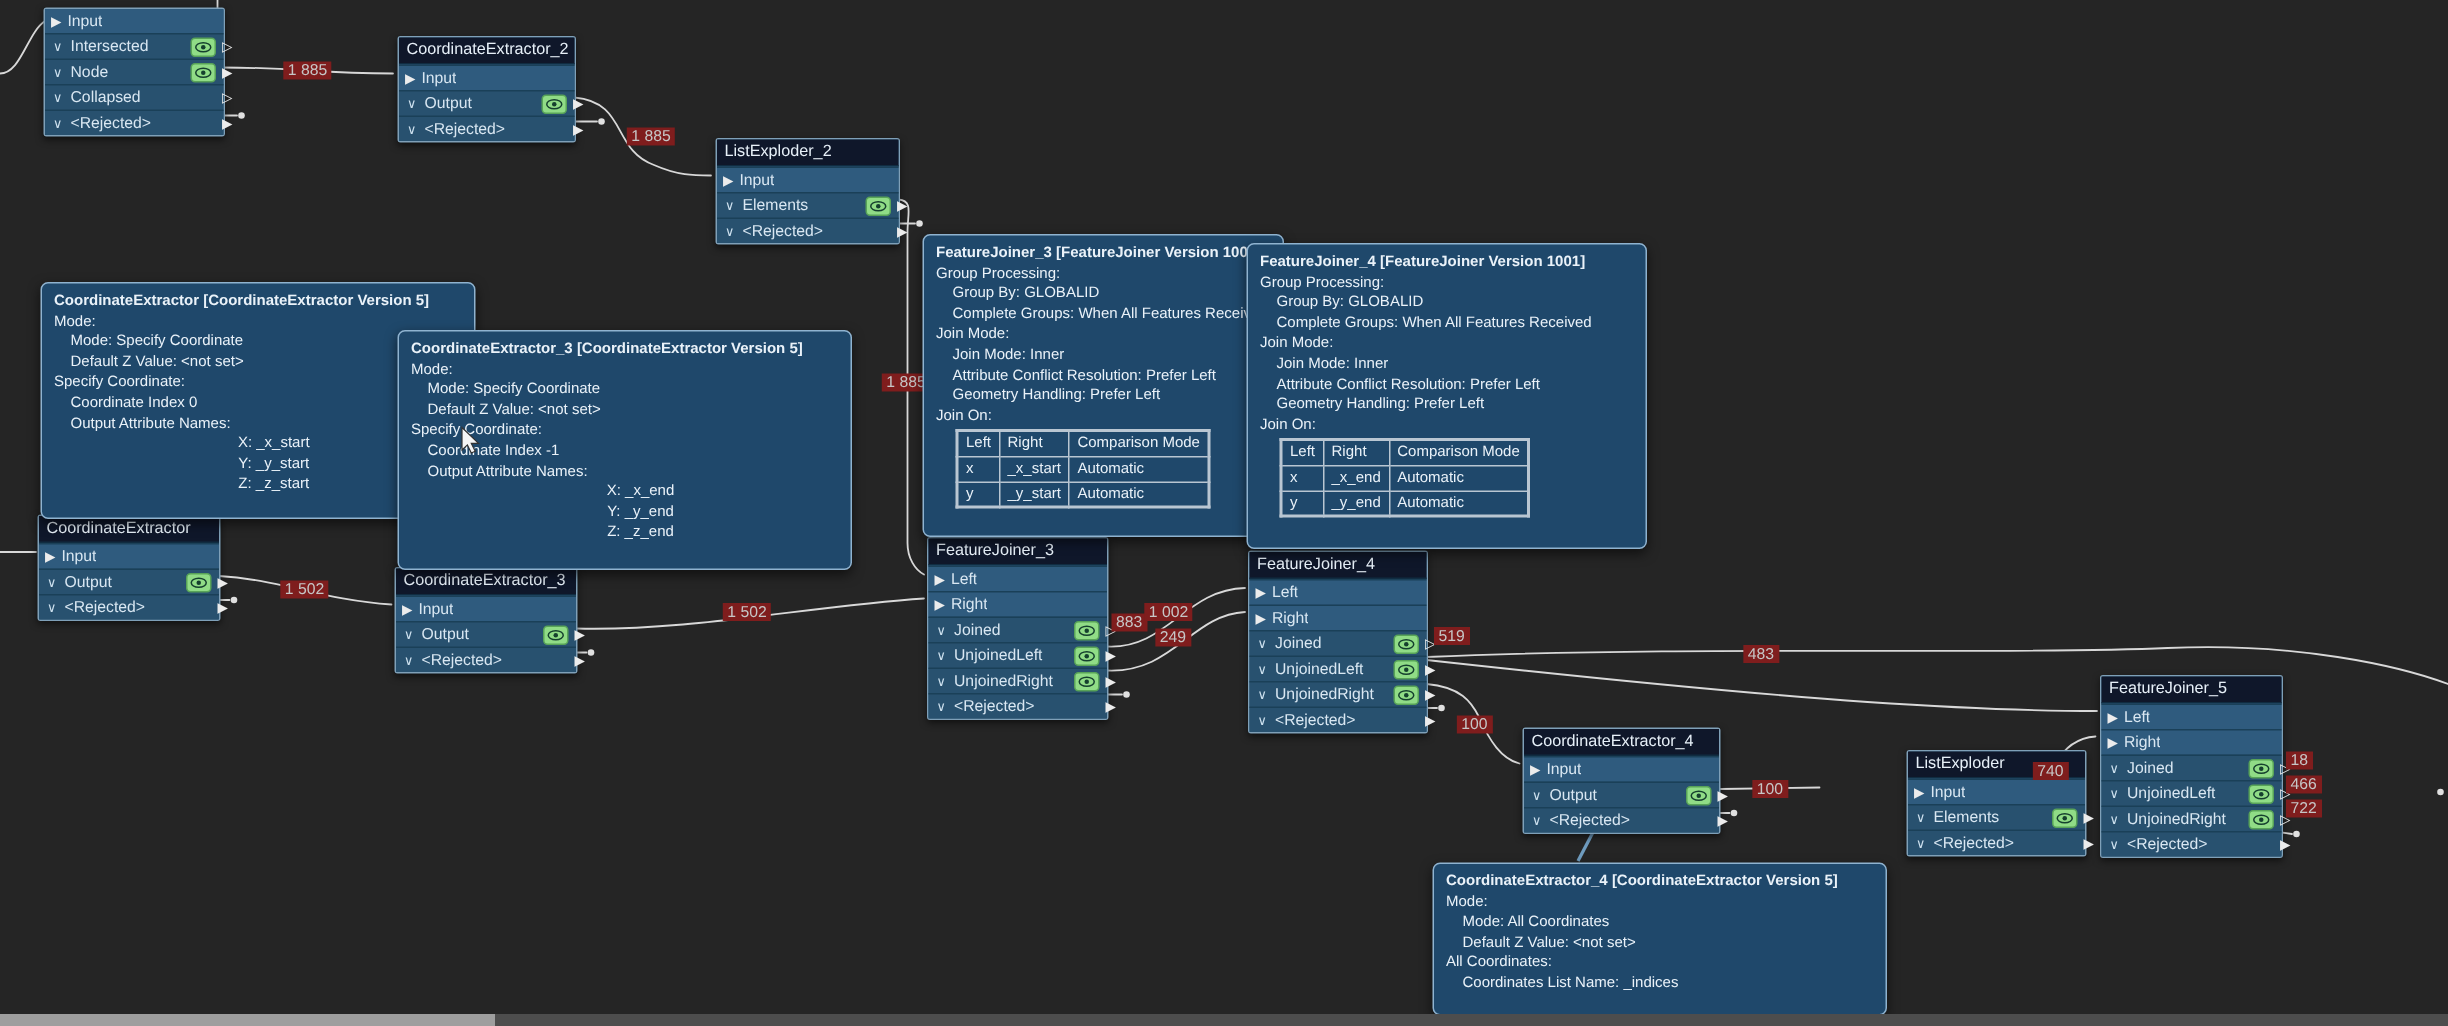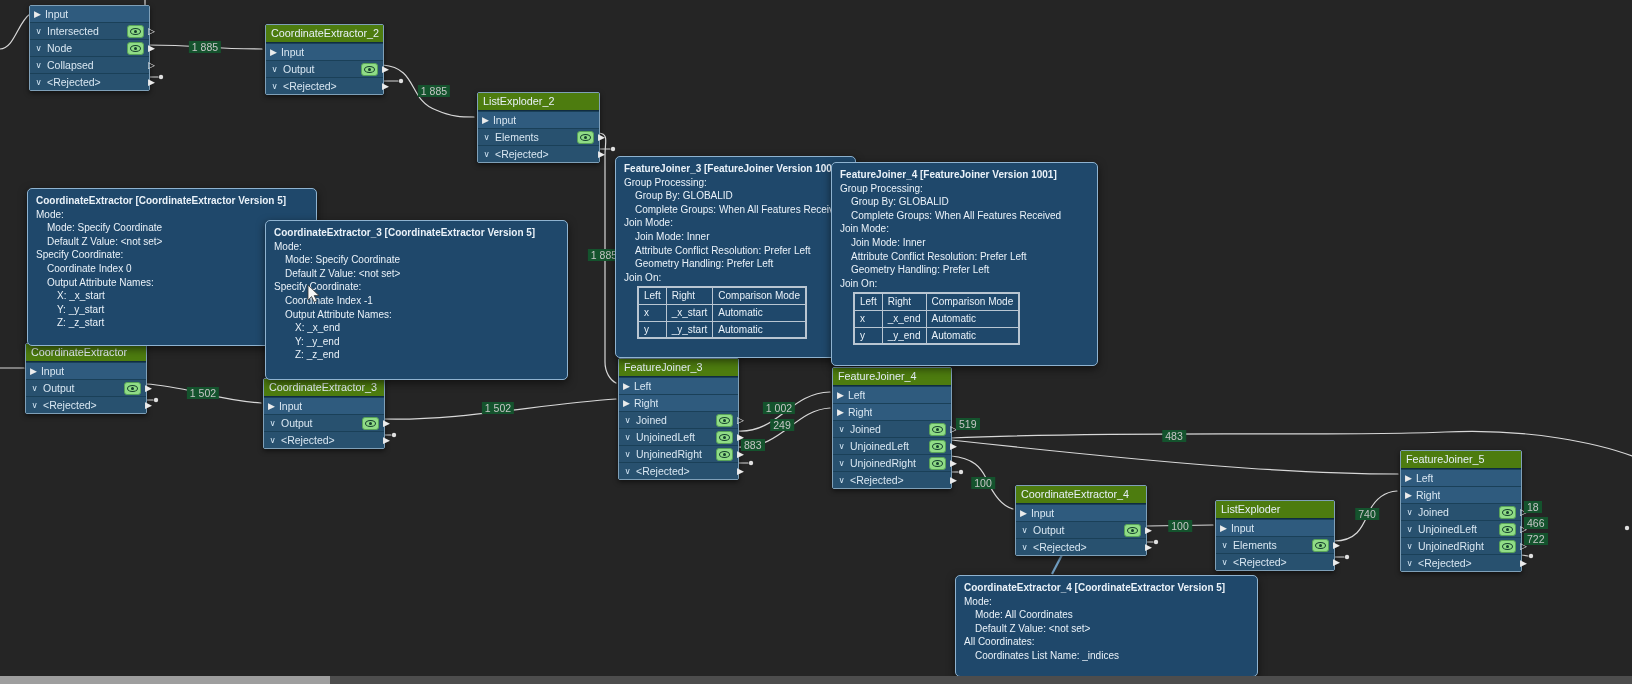--- a/index.html
+++ b/index.html
@@ -2,21 +2,21 @@
 <html><head>
 <meta charset="utf-8">
 <style>
   html,body{margin:0;padding:0;background:#252525;}
   body{position:relative;width:1632px;height:684px;overflow:hidden;
        font-family:"Liberation Sans",sans-serif;-webkit-font-smoothing:antialiased;}
   #edges{position:absolute;left:0;top:0;z-index:1;}
   
   .node{position:absolute;z-index:10;border:1px solid #7fa0b8;border-radius:2px;
         box-shadow:0 2px 5px rgba(0,0,0,.55);font-size:10.5px;color:#d9e7f2;background:#28516f;}
-  .ntitle{height:17px;line-height:17px;background:#4d7c0f;padding:0 5px;color:#e7f0f8;
+  .ntitle{height:17px;line-height:17px;background:#0f172a;padding:0 5px;color:#e7f0f8;
           font-size:10.8px;white-space:nowrap;overflow:hidden;border-bottom:1px solid #102c41;}
   .prow{height:16px;display:flex;align-items:center;gap:4px;padding:0 4px;
         border-top:1px solid #1a4058;background:#28516f;position:relative;}
   .prow.in{background:#2f5b7e;}
   .prow:first-child{border-top:none;}
   .plbl{white-space:nowrap;overflow:hidden;}
   .sp{flex:1;}
   .chev{color:#cfe2f0;font-size:8.5px;width:9px;text-align:center;flex:none;}
   .ain{color:#ececec;font-size:9px;flex:none;line-height:1;}
   .aout{color:#ececec;font-size:9px;flex:none;line-height:1;margin-right:-10px;}
@@ -26,26 +26,26 @@
        border:1px solid #15402e;border-radius:50%;}
   .eye::after{content:"";position:absolute;left:6px;top:4px;width:3px;height:3px;
        background:#15402e;border-radius:50%;}
   
   .tt{position:absolute;background:#1f486b;border:1px solid #8fb3d0;border-radius:5px;
       box-shadow:0 3px 8px rgba(0,0,0,.55);color:#eaf2f9;font-size:10px;line-height:13.6px;
       padding:5px 8px 5px 8px;overflow:hidden;}
   .tt div{white-space:nowrap;overflow:hidden;}
   .tt-title{font-weight:bold;}
   .i1{padding-left:11px;}
-  .i2{padding-left:21px;}
+  .i2{padding-left:21px;text-align:center;}
   .jt{border-collapse:collapse;margin:2px 0 0 13px;font-size:10px;color:#eaf2f9;
       border:2px solid #b9c6d2;}
   .jt th,.jt td{border:1px solid #b9c6d2;padding:1px 5px;text-align:left;font-weight:normal;white-space:nowrap;}
   
-  .elabel{position:absolute;z-index:15;background:#14532d;color:#c6c6c6;font-size:10.5px;
+  .elabel{position:absolute;z-index:15;background:#7f1d1d;color:#c6c6c6;font-size:10.5px;
           padding:0 3px;white-space:nowrap;transform:translate(-50%,-50%);}
   .elabel.la{transform:translateY(-50%);}
   
   .hscroll-track{position:absolute;left:0;top:676px;width:1632px;height:8px;background:#4d4d4d;z-index:40;}
   .hscroll-thumb{position:absolute;left:0;top:0;width:330px;height:8px;background:#9e9e9e;}
   .cursor{position:absolute;z-index:60;}
 </style>
 </head>
 <body>
 
@@ -305,21 +305,21 @@
     <span class="aout">▶</span>
   </div>
   <div class="prow">
     <span class="chev">∨</span>
     <span class="plbl">&lt;Rejected&gt;</span>
     <span class="sp"></span>
       <span class="aout">▶</span>
   </div>
 </div>
 
-<div class="node" style="left:1215px;top:500px;width:118px;">
+<div class="node" style="left:1271px;top:500px;width:118px;">
   <div class="ntitle">ListExploder</div>
   <div class="prow in">
     <span class="ain">▶</span>
     <span class="plbl">Input</span>
   </div>
   <div class="prow">
     <span class="chev">∨</span>
     <span class="plbl">Elements</span>
     <span class="sp"></span>
       <span class="eye"></span>
@@ -467,21 +467,21 @@
   <div class="i1">Default Z Value: &lt;not set&gt;</div>
   <div>All Coordinates:</div>
   <div class="i1">Coordinates List Name: _indices</div>
 </div>
 
 <div class="elabel" style="left:205px;top:47px;">1 885</div>
 <div class="elabel" style="left:434px;top:91px;">1 885</div>
 <div class="elabel" style="left:604px;top:255px;">1 885</div>
 <div class="elabel" style="left:203px;top:393px;">1 502</div>
 <div class="elabel" style="left:498px;top:408px;">1 502</div>
-<div class="elabel la" style="left:741px;top:415px;margin-top:30px;">883</div>
+<div class="elabel la" style="left:741px;top:415px;">883</div>
 <div class="elabel" style="left:779px;top:408px;">1 002</div>
 <div class="elabel" style="left:782px;top:425px;">249</div>
 <div class="elabel la" style="left:956px;top:424px;">519</div>
 <div class="elabel" style="left:1174px;top:436px;">483</div>
 <div class="elabel" style="left:983px;top:483px;">100</div>
 <div class="elabel" style="left:1180px;top:526px;">100</div>
 <div class="elabel" style="left:1367px;top:514px;">740</div>
 <div class="elabel la" style="left:1524px;top:507px;">18</div>
 <div class="elabel la" style="left:1524px;top:523px;">466</div>
 <div class="elabel la" style="left:1524px;top:539px;">722</div>

